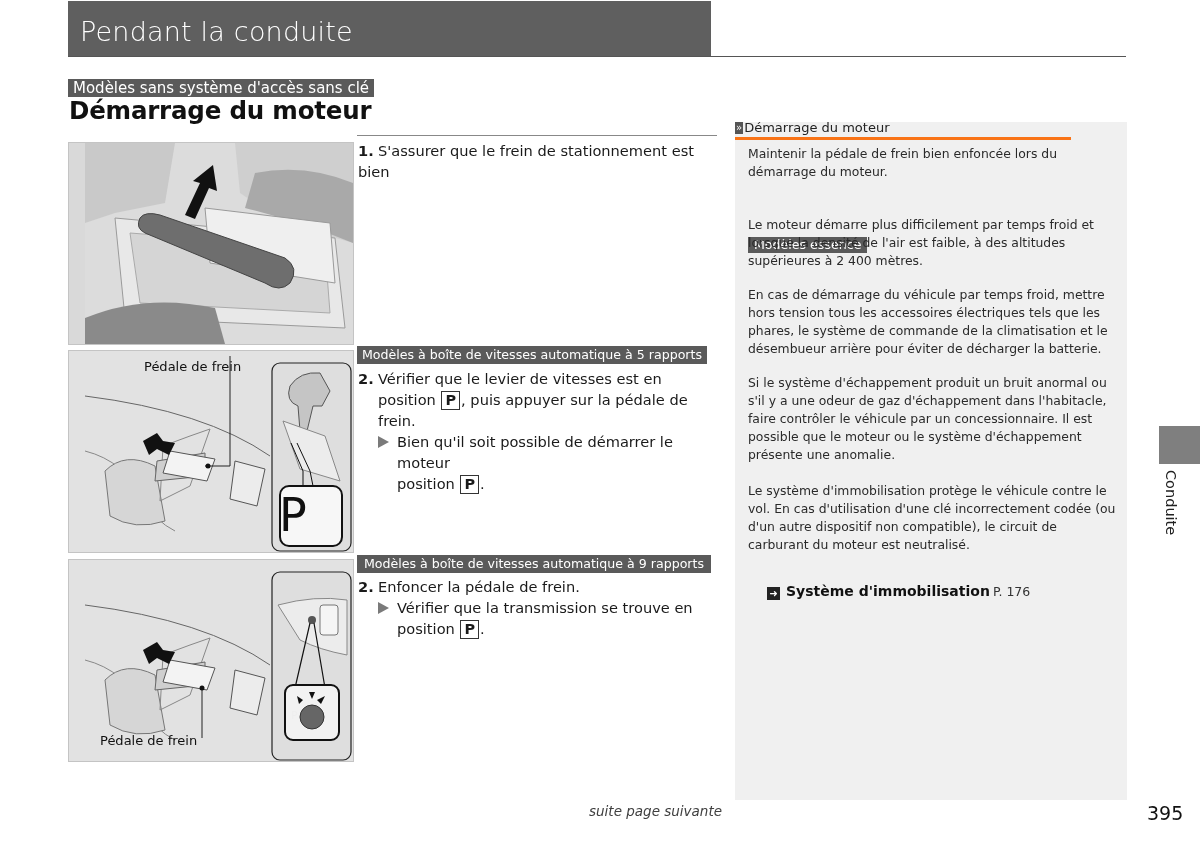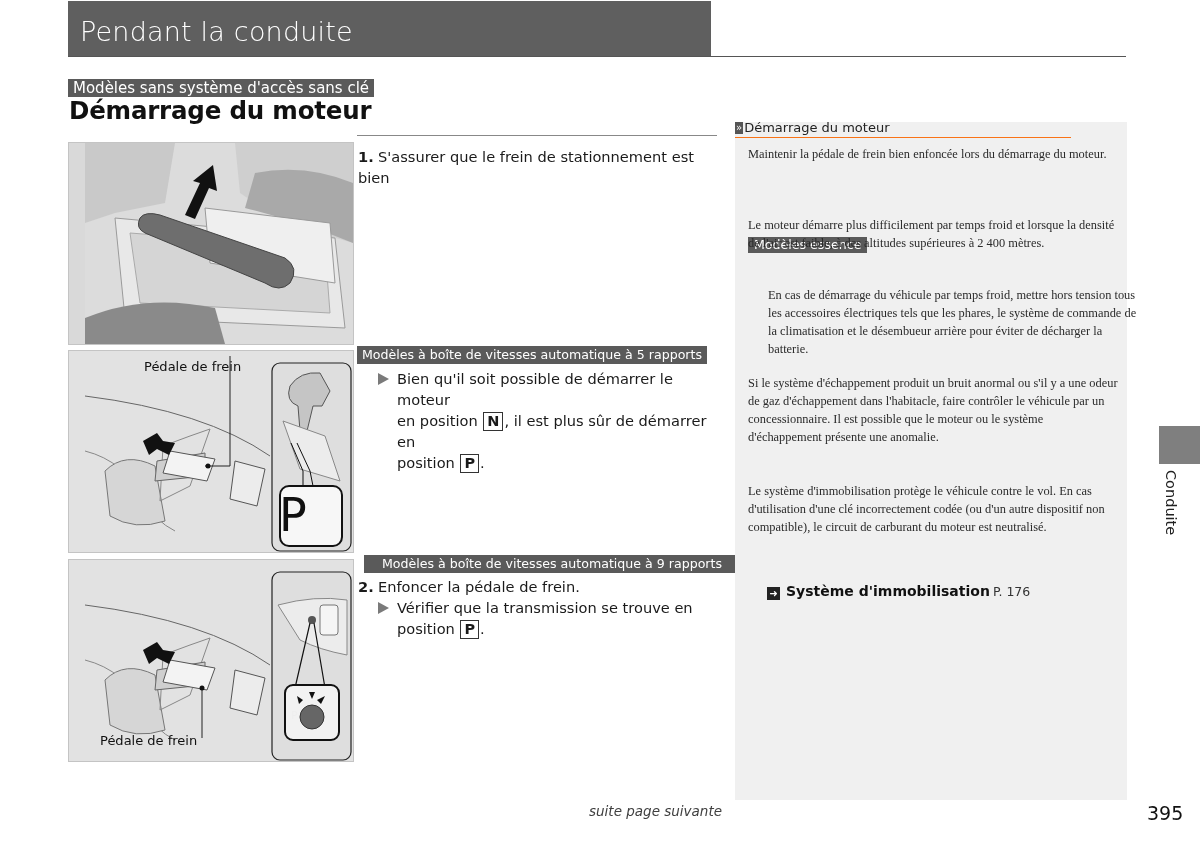--- a/index.html
+++ b/index.html
@@ -24,42 +24,42 @@
   
   .figure { background:#e2e2e2; border:1px solid #c4c4c4; overflow:hidden;padding-left:16px; }
   .fig1 { left:68px; top:142px; width:268px; height:201px; background:#d9d9d9; }
   .fig2 { left:68px; top:350px; width:268px; height:201px; }
   .fig3 { left:68px; top:559px; width:268px; height:201px; }
   .fig-label { font-size:13px; color:#111; white-space:nowrap; }
 
   
   .steps { font-size:14.6px; line-height:21px; color:#1a1a1a; }
   .step-num { font-weight:bold; display:inline-block; width:20px; }
-  .step1 { left:358px; top:146px; width:360px; }
+  .step1 { left:358px; top:140px; width:360px; }
   .step-rule { left:357px; top:135px; width:360px; border-top:1px solid #888; }
   .tag-5 { left:357px; top:346px; font-size:12.6px; padding:1px 5px; }
-  .tag-9 { left:357px; top:555px; font-size:12.6px; padding:1px 18px;margin-left:7px; }
+  .tag-9 { left:357px; top:555px; font-size:12.6px; padding:1px 7px; }
   .step2a { left:358px; top:368px; width:365px; }
   .step2b { left:358px; top:576px; width:365px; }
   .indent { padding-left:20px; }
   .sub { padding-left:20px; position:relative; }
   .sub .tri { position:absolute; left:20px; top:5px; width:0; height:0;
     border-left:11px solid #7a7a7a; border-top:6px solid transparent; border-bottom:6px solid transparent; }
   .sub .subtext { padding-left:19px; display:block; }
   .keybox { display:inline-block; border:1px solid #333; padding:0 3px; font-weight:bold; line-height:17px; margin:0 1px; font-size:14.5px; }
 
   
   .side-panel { left:735px; top:122px; width:392px; height:678px; background:#f0f0f0; }
-  .side-head { left:735px; top:120px; width:336px; font-size:13px; color:#222; padding:0 0 2px 0; border-bottom:1px solid #f97316; }
+  .side-head { left:735px; top:120px; width:336px; font-size:13px; color:#222; padding:0 0 2px 0; border-bottom:3px solid #f97316; }
   .side-head .dbl { display:inline-block; background:#555; color:#fff; font-size:10px; line-height:12px; padding:0 1px; margin-right:1px; vertical-align:1px; }
-  .side-text { left:748px; width:370px; font-size:12.4px; line-height:18px; color:#2a2a2a;font-family:Liberation Serif, serif; }
+  .side-text { left:748px; width:370px; font-size:12.4px; line-height:18px; color:#2a2a2a; }
   .st1 { top:145px; }
   .tag-essence { left:748px; top:197px; font-size:12.6px; padding:0 6px;margin-top:40px; }
   .st2 { top:216px; }
-  .st3 { top:286px;margin-left:20px; }
+  .st3 { top:286px; }
   .st4 { top:374px; }
   .st5 { top:482px; }
   .xref { left:767px; top:583px; font-size:14px; color:#111; white-space:nowrap; }
   .xref .arrowbox { display:inline-block; width:13px; height:13px; background:#222; color:#fff; font-size:10px; line-height:13px; text-align:center; vertical-align:-1px; margin-right:6px; }
   .xref b { font-weight:bold; }
   .xref .page { font-size:12.5px; color:#333; margin-left:3px; }
 
   
   .side-tab { left:1159px; top:426px; width:41px; height:38px; background:#7f7f7f; }
   .side-tab-label { left:1157px; top:470px; width:24px; height:70px; }
@@ -144,24 +144,25 @@
   <span class="abs fig-label" style="left:31px;top:173px;">Pédale de frein</span>
 </div>
 
 <div class="abs step-rule"></div>
 <div class="abs steps step1">
   <div><span class="step-num">1.</span><span>S'assurer que le frein de stationnement est bien</span></div>
 </div>
 
 <div class="abs tag tag-5">Modèles à boîte de vitesses automatique à 5 rapports</div>
 <div class="abs steps step2a">
+  <div><span class="step-num">2.</span><span>Vérifier que le levier de vitesses est en</span></div>
+  <div class="indent"><span>position </span><span class="keybox">P</span><span>, puis appuyer sur la pédale de frein.</span></div>
   <div class="sub">
     <span class="tri"></span>
     <span class="subtext">Bien qu'il soit possible de démarrer le moteur</span>
-    <span class="subtext"><span>en position </span><span class="keybox">N</span><span>, il est plus sûr de démarrer en</span></span>
     <span class="subtext"><span>position </span><span class="keybox">P</span><span>.</span></span>
   </div>
 </div>
 
 <div class="abs tag tag-9">Modèles à boîte de vitesses automatique à 9 rapports</div>
 <div class="abs steps step2b">
   <div><span class="step-num">2.</span><span>Enfoncer la pédale de frein.</span></div>
   <div class="sub">
     <span class="tri"></span>
     <span class="subtext">Vérifier que la transmission se trouve en</span>

